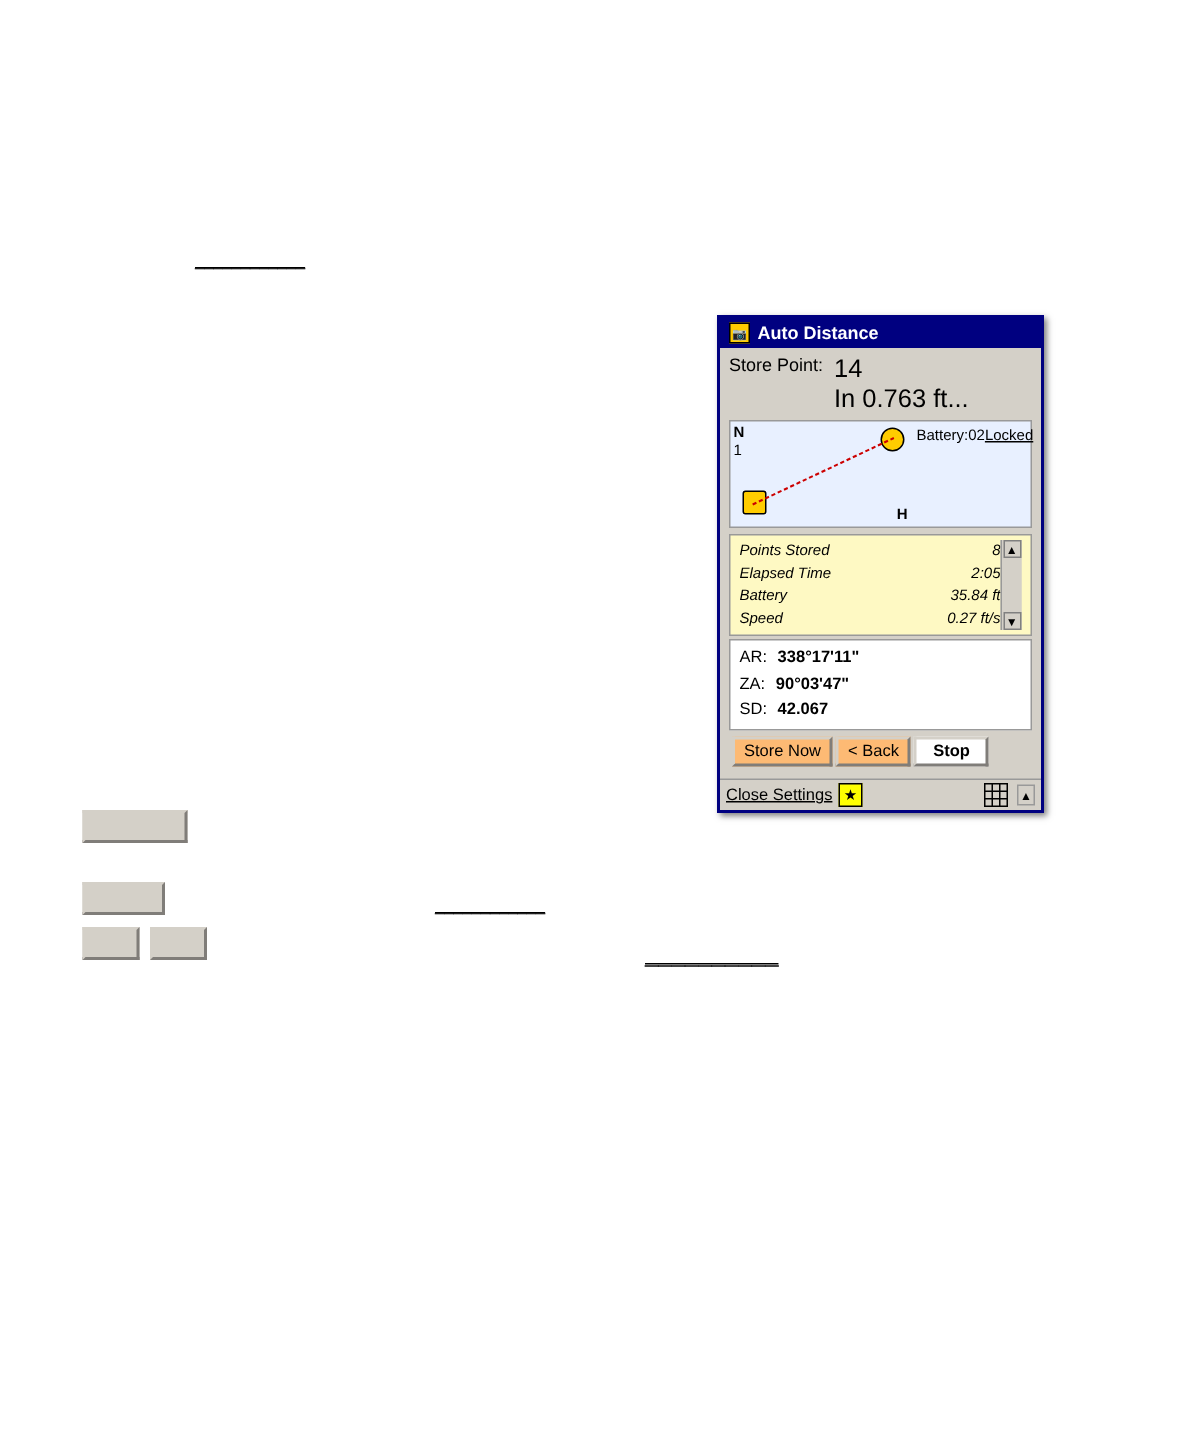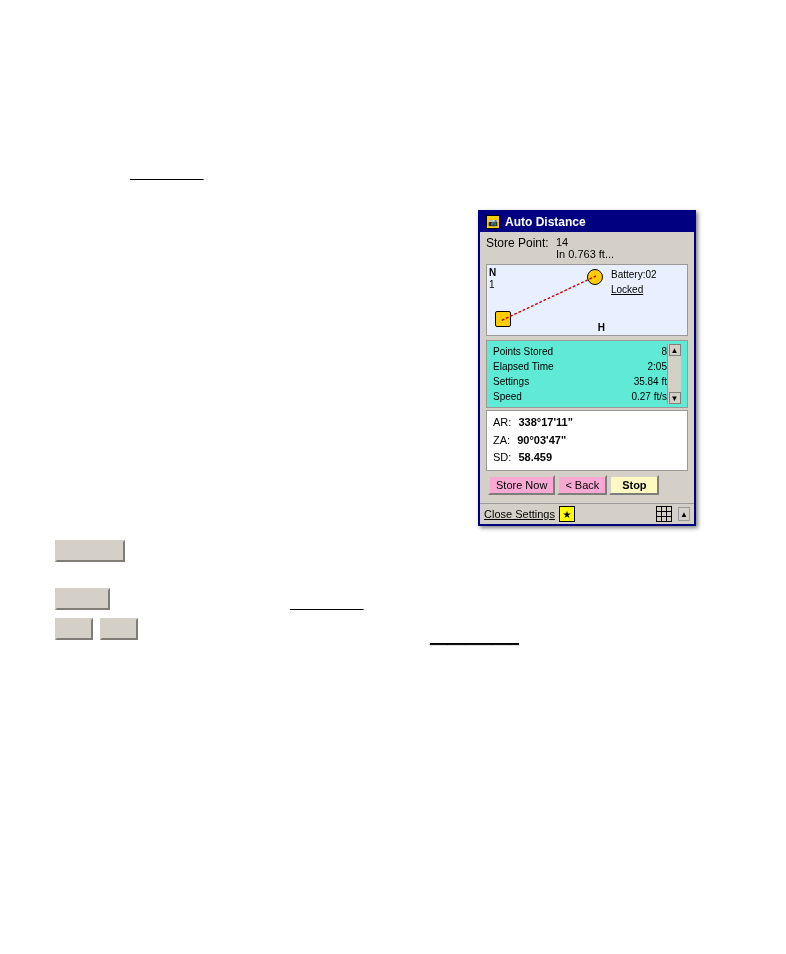--- a/index.html
+++ b/index.html
@@ -64,21 +64,21 @@
       margin-bottom: 2px;
     }
 
     .store-point-label {
       font-size: 12px;
       color: #000;
       width: 70px;
     }
 
     .store-point-values {
-      font-size: 11px;
+      font-size: 17px;
       color: #000;
     }
 
     
     .map-area {
       background: #e8f0ff;
       border: 1px solid #999;
       width: 100%;
       height: 72px;
       position: relative;
@@ -127,32 +127,33 @@
       height: 16px;
       background: #ffcc00;
       border: 1px solid #000;
       border-radius: 2px;
     }
 
     .map-sidebar {
       width: 80px;
       padding: 4px;
       display: flex;
-      flex-direction: column;
+      flex-direction: row;
       justify-content: flex-start;
       font-size: 10px;
     }
 
     
     .stats-area {
-      background: #5eead4;
+      background: #fef9c3;
       border: 1px solid #999;
       padding: 3px 6px;
       margin-bottom: 2px;
       display: flex;
+      font-style: italic;
     }
 
     .stats-col-labels {
       flex: 1;
       font-size: 10px;
       line-height: 1.5;
     }
 
     .stats-col-values {
       text-align: right;
@@ -193,30 +194,30 @@
     
     .buttons-row {
       display: flex;
       gap: 2px;
       margin-bottom: 2px;
       padding: 2px;
     }
 
     .btn {
       border: 2px outset #d4d0c8;
-      background: #f9a8d4;
+      background: #fdba74;
       font-size: 11px;
       padding: 2px 6px;
       cursor: pointer;
       min-width: 50px;
       text-align: center;
     }
 
     .btn-stop {
-      background: #fef9c3;
+      background: #ffffff;
       color: #000;
       font-weight: bold;
     }
 
     
     .close-settings-row {
       display: flex;
       align-items: center;
       background: #d4d0c8;
       border-top: 1px solid #999;
@@ -406,21 +407,21 @@
       <div class="map-sidebar">
         <div style="font-size:10px;margin-bottom:4px;">Battery:02</div>
         <div style="font-size:10px;text-decoration:underline;">Locked</div>
       </div>
     </div>
 
     <div class="stats-area">
       <div class="stats-col-labels">
         <div>Points Stored</div>
         <div>Elapsed Time</div>
-        <div>Settings</div>
+        <div>Battery</div>
         <div>Speed</div>
       </div>
       <div class="stats-col-values">
         <div>8</div>
         <div>2:05</div>
         <div>35.84 ft</div>
         <div>0.27 ft/s</div>
       </div>
       <div class="stats-scrollbar">
         <div class="scrollbar-btn scroll-arrow">▲</div>
@@ -433,21 +434,21 @@
       <div>
         <span>AR:</span>
         <span style="margin-left:4px;font-weight:bold;">338°17'11"</span>
       </div>
       <div>
         <span>ZA:</span>
         <span style="margin-left:4px;font-weight:bold;">90°03'47"</span>
       </div>
       <div>
         <span>SD:</span>
-        <span style="margin-left:4px;font-weight:bold;">58.459</span>
+        <span style="margin-left:4px;font-weight:bold;">42.067</span>
       </div>
     </div>
 
     <div class="buttons-row">
       <button class="btn">Store Now</button>
       <button class="btn">&lt; Back</button>
       <button class="btn btn-stop">Stop</button>
     </div>
 
   </div>

